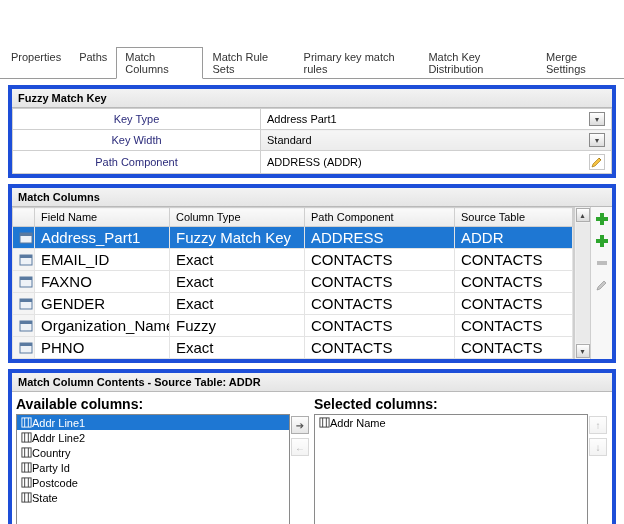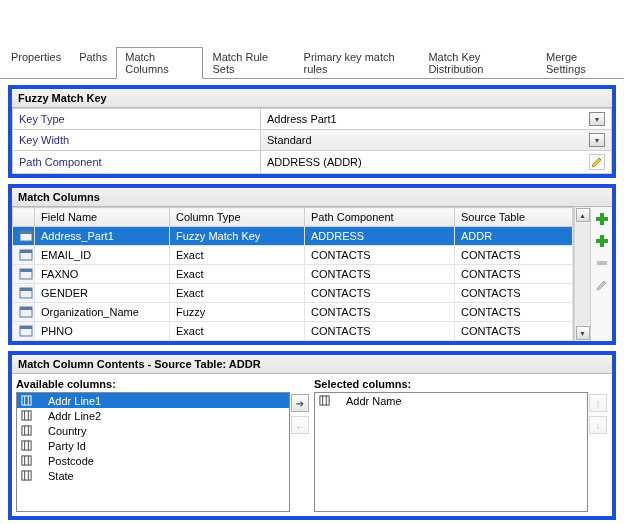--- a/index.html
+++ b/index.html
@@ -51,21 +51,21 @@
   }
   
   .kv-table { width:100%; border-collapse:collapse; }
   .kv-table td {
     border:1px solid #cfcfcf;
     padding:3px 6px;
     font-size:11px;
     height:20px;
     vertical-align:middle;
   }
-  .kv-table td.label { width:248px; color:#2b2b7b; }
+  .kv-table td.label { width:248px; color:#2b2b7b;text-align:center; }
   .kv-table td.value { background:#fff;margin-left:29px; }
   .kv-ctrl {
     display:flex;
     align-items:center;
     justify-content:space-between;
     width:100%;
   }
   .combo-btn {
     width:16px; height:14px;
     border:1px solid #8a8a8a;
@@ -91,21 +91,21 @@
     border:1px solid #cfcfcf;
     text-align:left;
     font-weight:400;
     padding:3px 6px;
     font-size:11px;
     height:18px;
   }
   .grid-table td {
     border:1px solid #e3e3e3;
     padding:2px 6px;
-    font-size:11px;
+    font-size:15px;
     height:17px;
     white-space:nowrap;
     overflow:hidden;
   }
   .grid-table tr.sel td {
     background:#1e77d3;
     color:#fff;
   }
   .rowhead {
     width:22px;
@@ -150,35 +150,35 @@
   .contents-body {
     display:flex;
     gap:4px;
     padding:4px;
   }
   .listpanel {
     flex:1;
     display:flex;
     flex-direction:column;
   }
-  .listlabel { font-weight:700; font-size:11px; margin-bottom:2px;}
+  .listlabel { font-weight:700; font-size:14px; margin-bottom:2px;}
   .listrow {
     display:flex;
   }
   .listbox {
     flex:1;
     border:1px solid #8a8a8a;
     height:120px;
     background:#fff;
     overflow:hidden;
   }
   .listitem {
     display:flex;
     align-items:center;
-    gap:16px;
+    gap:0;
     padding:1px 4px;
     font-size:11px;
     height:15px;
   }
   .listitem.sel { background:#1e77d3; color:#fff; }
   .vbtns {
     width:20px;
     display:flex; flex-direction:column; align-items:center;
     gap:4px;
     padding-top:2px;

